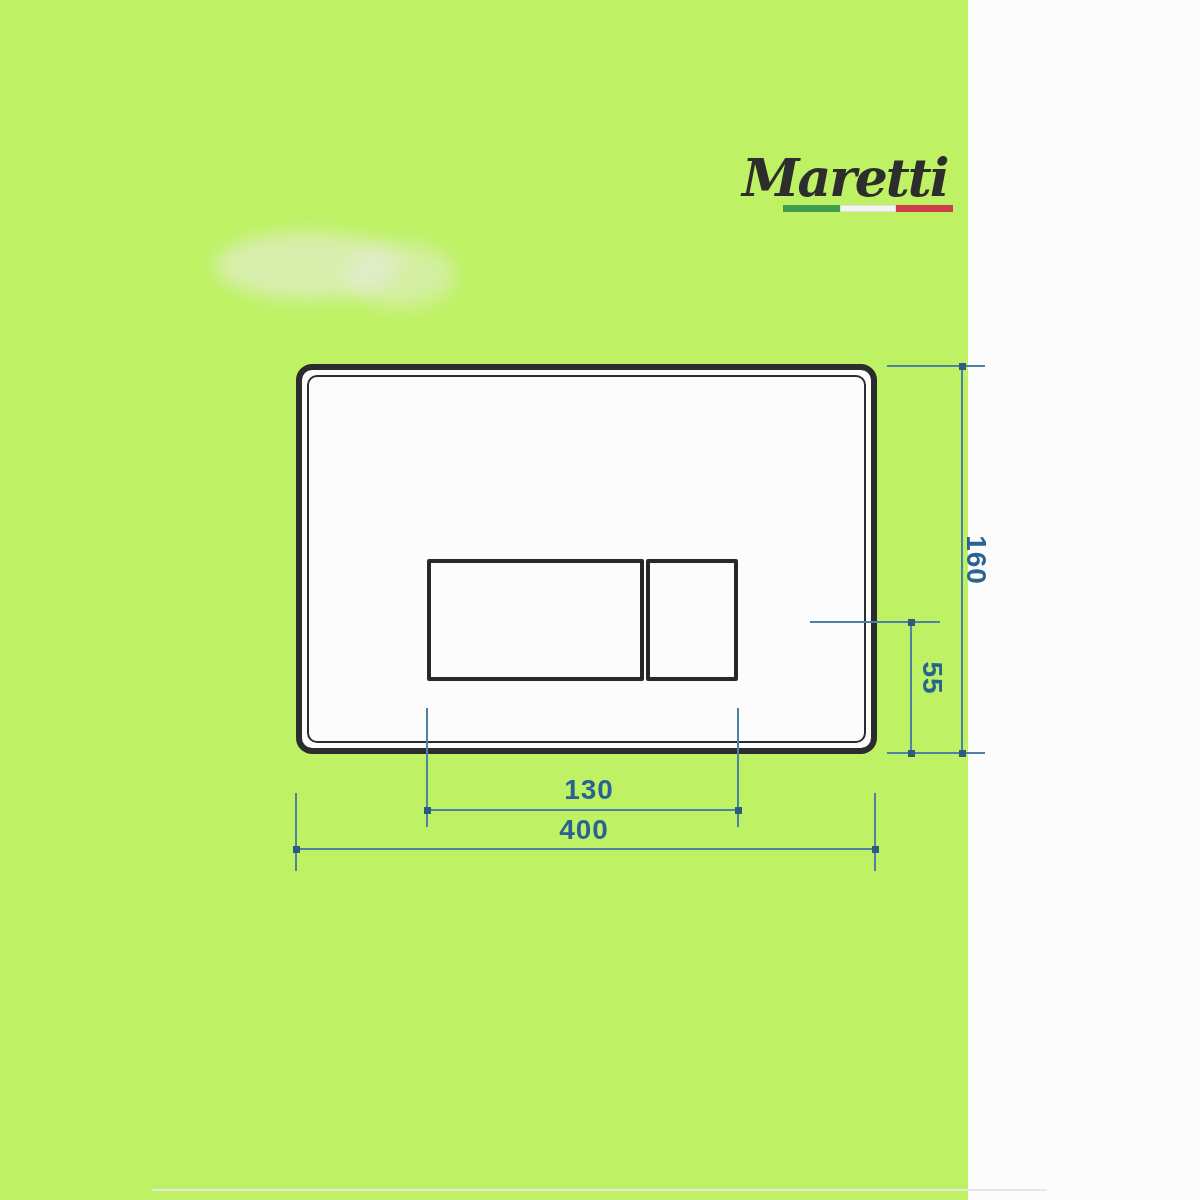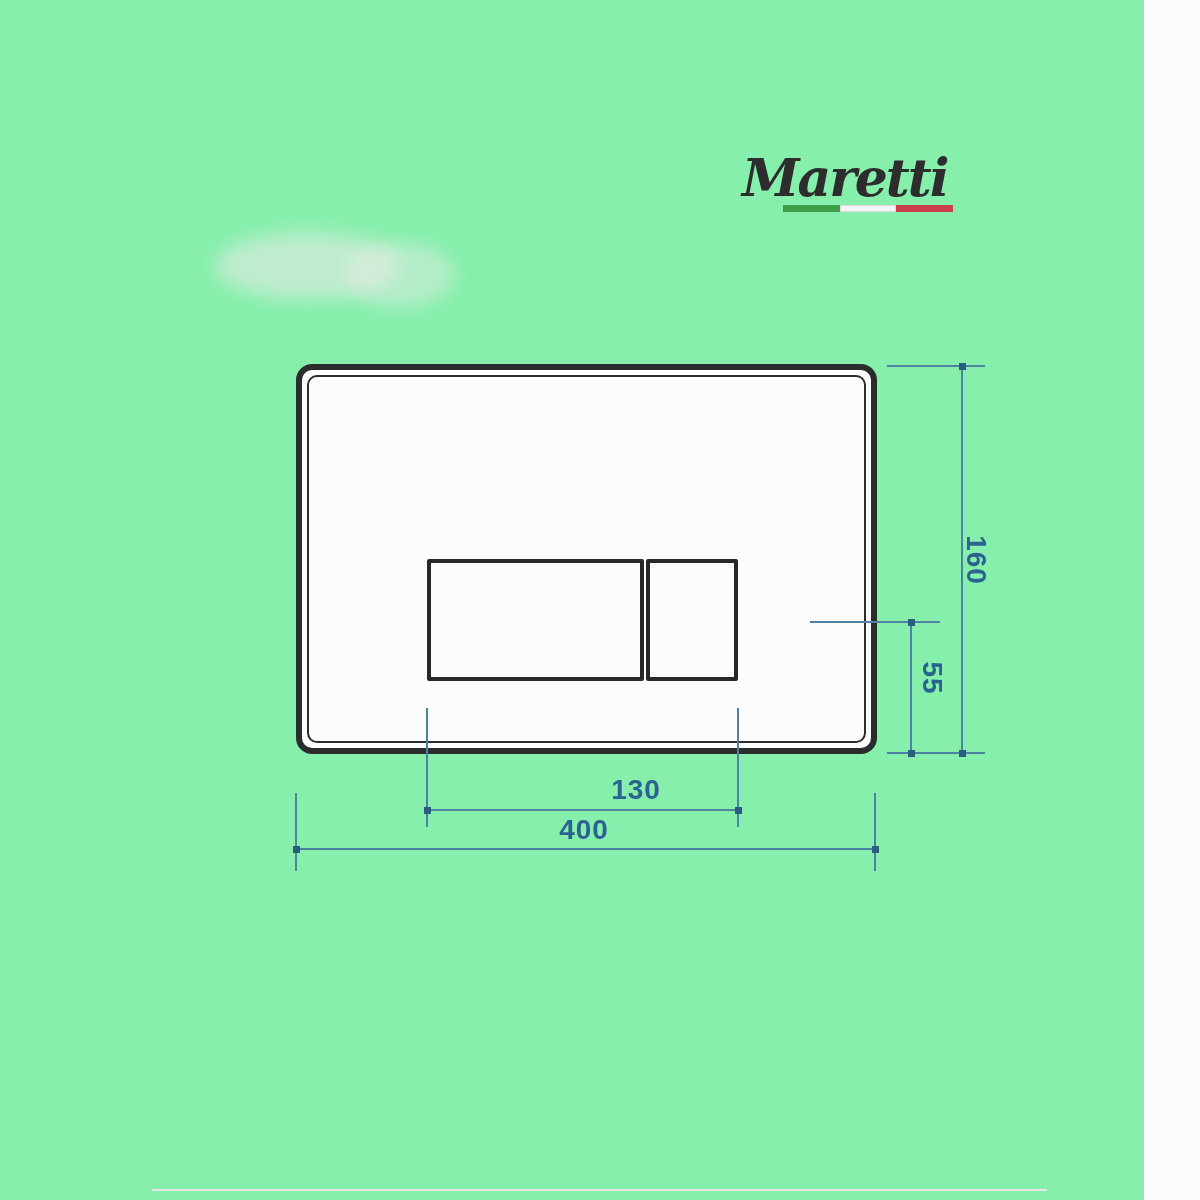--- a/index.html
+++ b/index.html
@@ -6,23 +6,23 @@
     margin: 0;
     padding: 0;
     width: 1200px;
     height: 1200px;
     background: #fcfcfc;
     font-family: "Liberation Sans", sans-serif;
     overflow: hidden;
   }
   .canvas {
     position: relative;
-    width: 1144px;
+    width: 968px;
     height: 1200px;
-    background: #86efac;
+    background: #bef264;
   }
 
   
   .smudge {
     position: absolute;
     border-radius: 50%;
     background: #edebe9;
     filter: blur(9px);
     opacity: 0.55;
   }
@@ -104,21 +104,21 @@
     font-family: "Liberation Sans", sans-serif;
     font-size: 28px;
     font-weight: 600;
     letter-spacing: 1px;
     white-space: nowrap;
     transform: translate(-50%, -50%);
   }
   .dim-label.vertical { transform: translate(-50%, -50%) rotate(90deg); }
   .lbl-160 { left: 976px; top: 560px; }
   .lbl-55  { left: 932px; top: 678px; }
-  .lbl-130 { left: 589px; top: 790px; margin-left: 47px; }
+  .lbl-130 { left: 589px; top: 790px; }
   .lbl-240 { left: 584px; top: 830px; }
 
   .bottom-rule {
     position: absolute;
     left: 152px; top: 1189px;
     width: 895px; height: 2px;
     background: #e6e6e6;
   }
 </style>
 </head>

